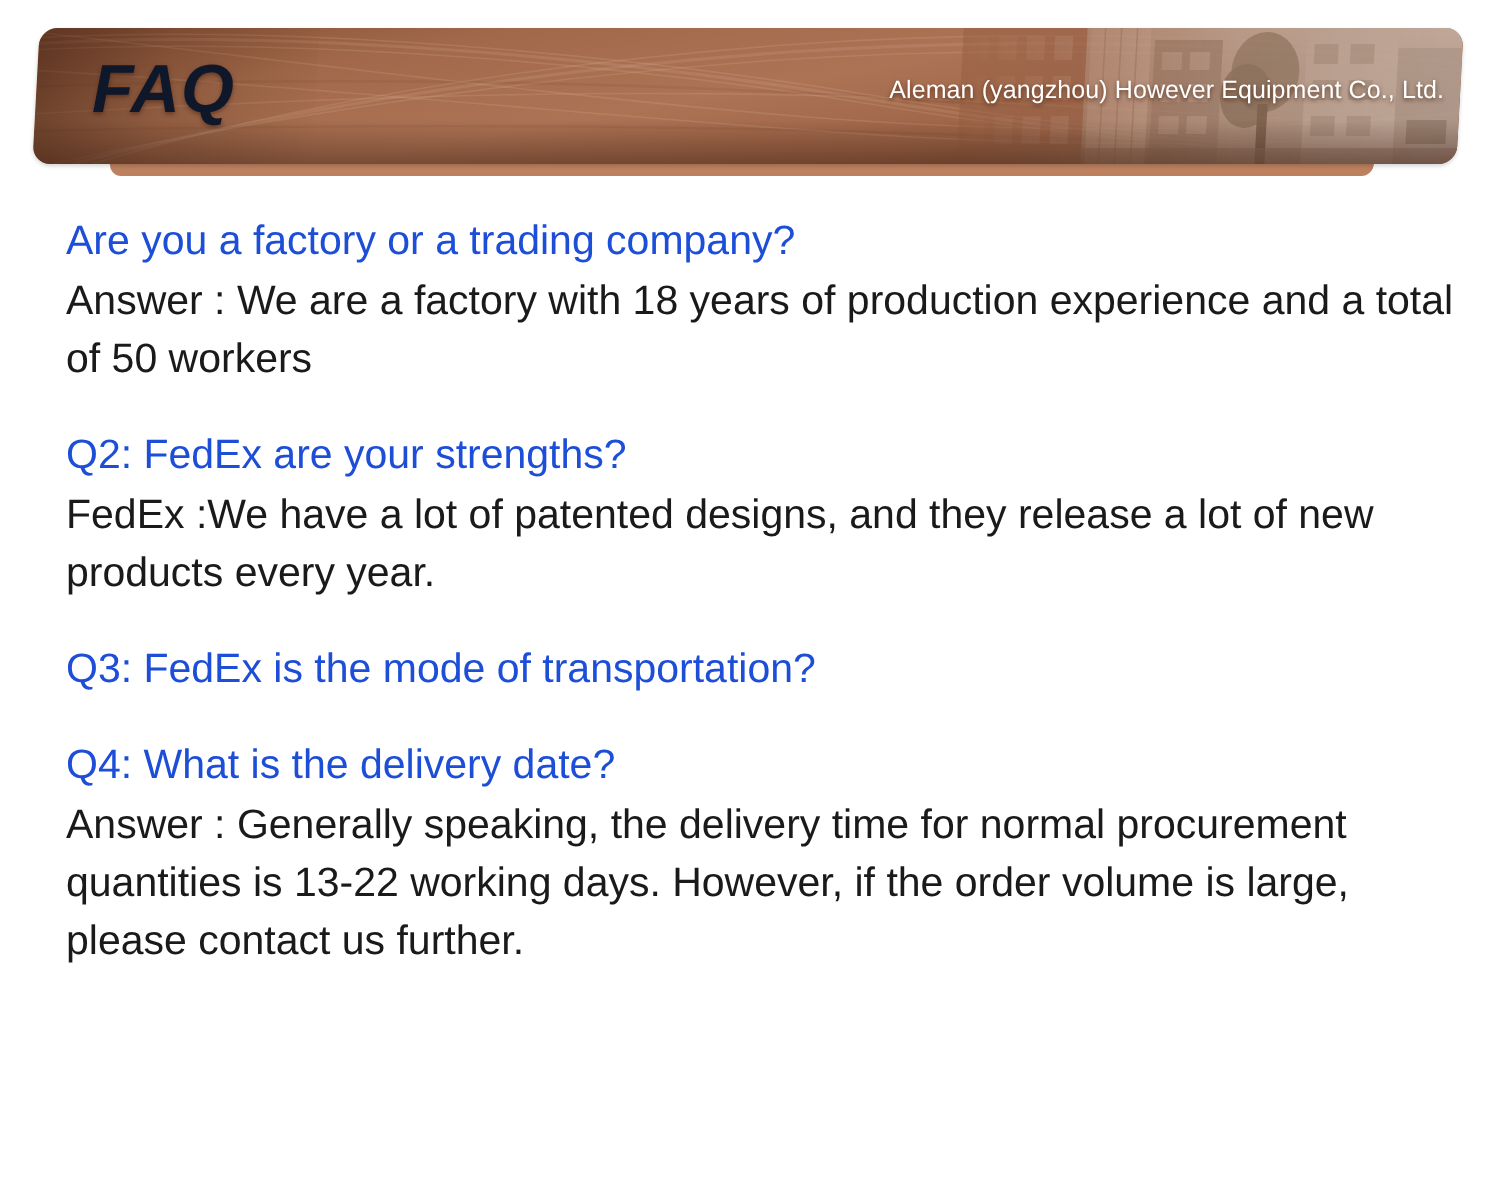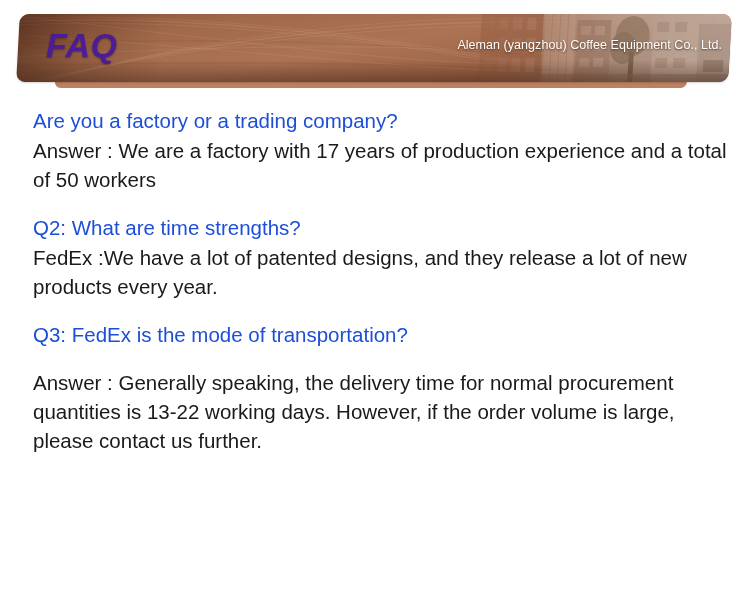--- a/index.html
+++ b/index.html
@@ -88,21 +88,21 @@
   .faq-title {
     position: absolute;
     left: 46px;
     top: 26px;
     transform: skewX(0deg);
     font-family: "Liberation Sans", sans-serif;
     font-style: italic;
     font-weight: bold;
     font-size: 34px;
     letter-spacing: 0.5px;
-    color: #4c1d95;
+    color: #0f172a;
     text-shadow: 0 1px 2px rgba(60,28,14,0.55);
     z-index: 5;
   }
 
   .company-name {
     position: absolute;
     right: 28px;
     top: 38px;
     font-family: "Liberation Sans", sans-serif;
     font-size: 12.5px;
@@ -235,36 +235,37 @@
 
         <rect x="0" y="60" width="250" height="8" fill="#8f8278" fill-opacity="0.55"></rect>
       </svg>
     </div>
 
     <div class="banner-tint"></div>
     <div class="banner-bottomshade"></div>
   </div>
 
   <div class="faq-title">FAQ</div>
-  <div class="company-name">Aleman (yangzhou) Coffee Equipment Co., Ltd.</div>
+  <div class="company-name">Aleman (yangzhou) However Equipment Co., Ltd.</div>
 </div>
 
 <div class="content">
 
   <div class="qa-block">
     <p class="question">Are you a factory or a trading company?</p>
-    <p class="answer">Answer : We are a factory with 17 years of production experience and a total of 50 workers</p>
-  </div>
-
-  <div class="qa-block">
-    <p class="question">Q2: What are time strengths?</p>
+    <p class="answer">Answer : We are a factory with 18 years of production experience and a total of 50 workers</p>
+  </div>
+
+  <div class="qa-block">
+    <p class="question">Q2: FedEx are your strengths?</p>
     <p class="answer">FedEx :We have a lot of patented designs, and they release a lot of new products every year.</p>
   </div>
 
   <div class="qa-block">
     <p class="question">Q3: FedEx is the mode of transportation?</p>
   </div>
 
   <div class="qa-block">
+    <p class="question">Q4: What is the delivery date?</p>
     <p class="answer">Answer : Generally speaking, the delivery time for normal procurement quantities is 13-22 working days. However, if the order volume is large, please contact us further.</p>
   </div>
 
 </div>
 
 </body></html>

